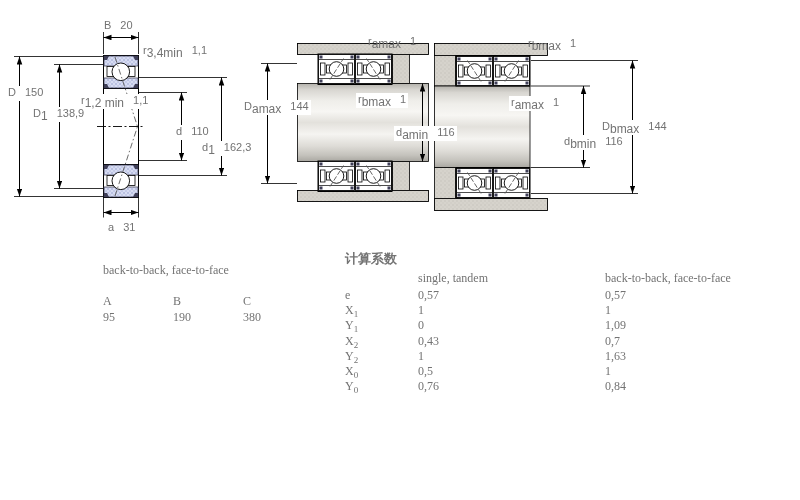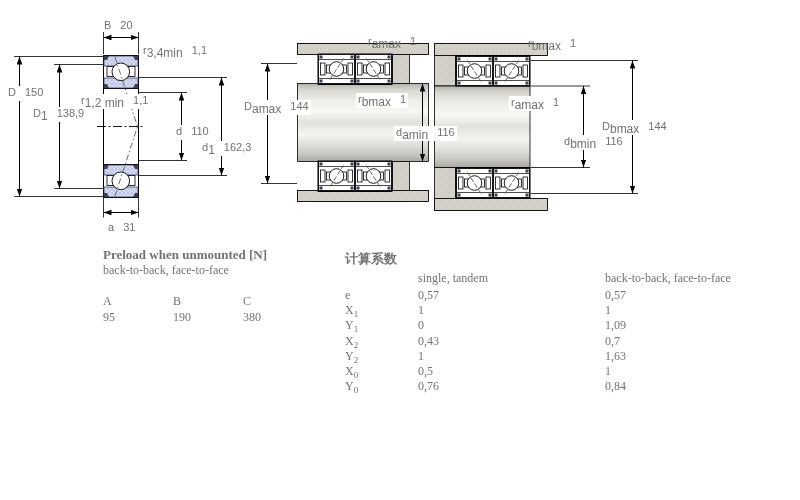--- a/index.html
+++ b/index.html
@@ -217,21 +217,20 @@
   <div class="lbl wbg" style="left:509px;top:96px">
     <span>r</span><sub>amax</sub><span class="val">1</span>
   </div>
   <div class="lbl wbg" style="left:562px;top:135px">
     <span>d</span><sub>bmin</sub><span class="val">116</span>
   </div>
   <div class="lbl wbg" style="left:600px;top:120px">
     <span>D</span><sub>bmax</sub><span class="val">144</span>
   </div>
 
-  <div class="tbl-title" style="left:103px;top:247px">Preload when unmounted [N]</div>
   <div class="tbl-sub" style="left:103px;top:263px">back-to-back, face-to-face</div>
   <div class="preload-grid">
     <div>A</div>
     <div>B</div>
     <div>C</div>
     <div>95</div>
     <div>190</div>
     <div>380</div>
   </div>
 

